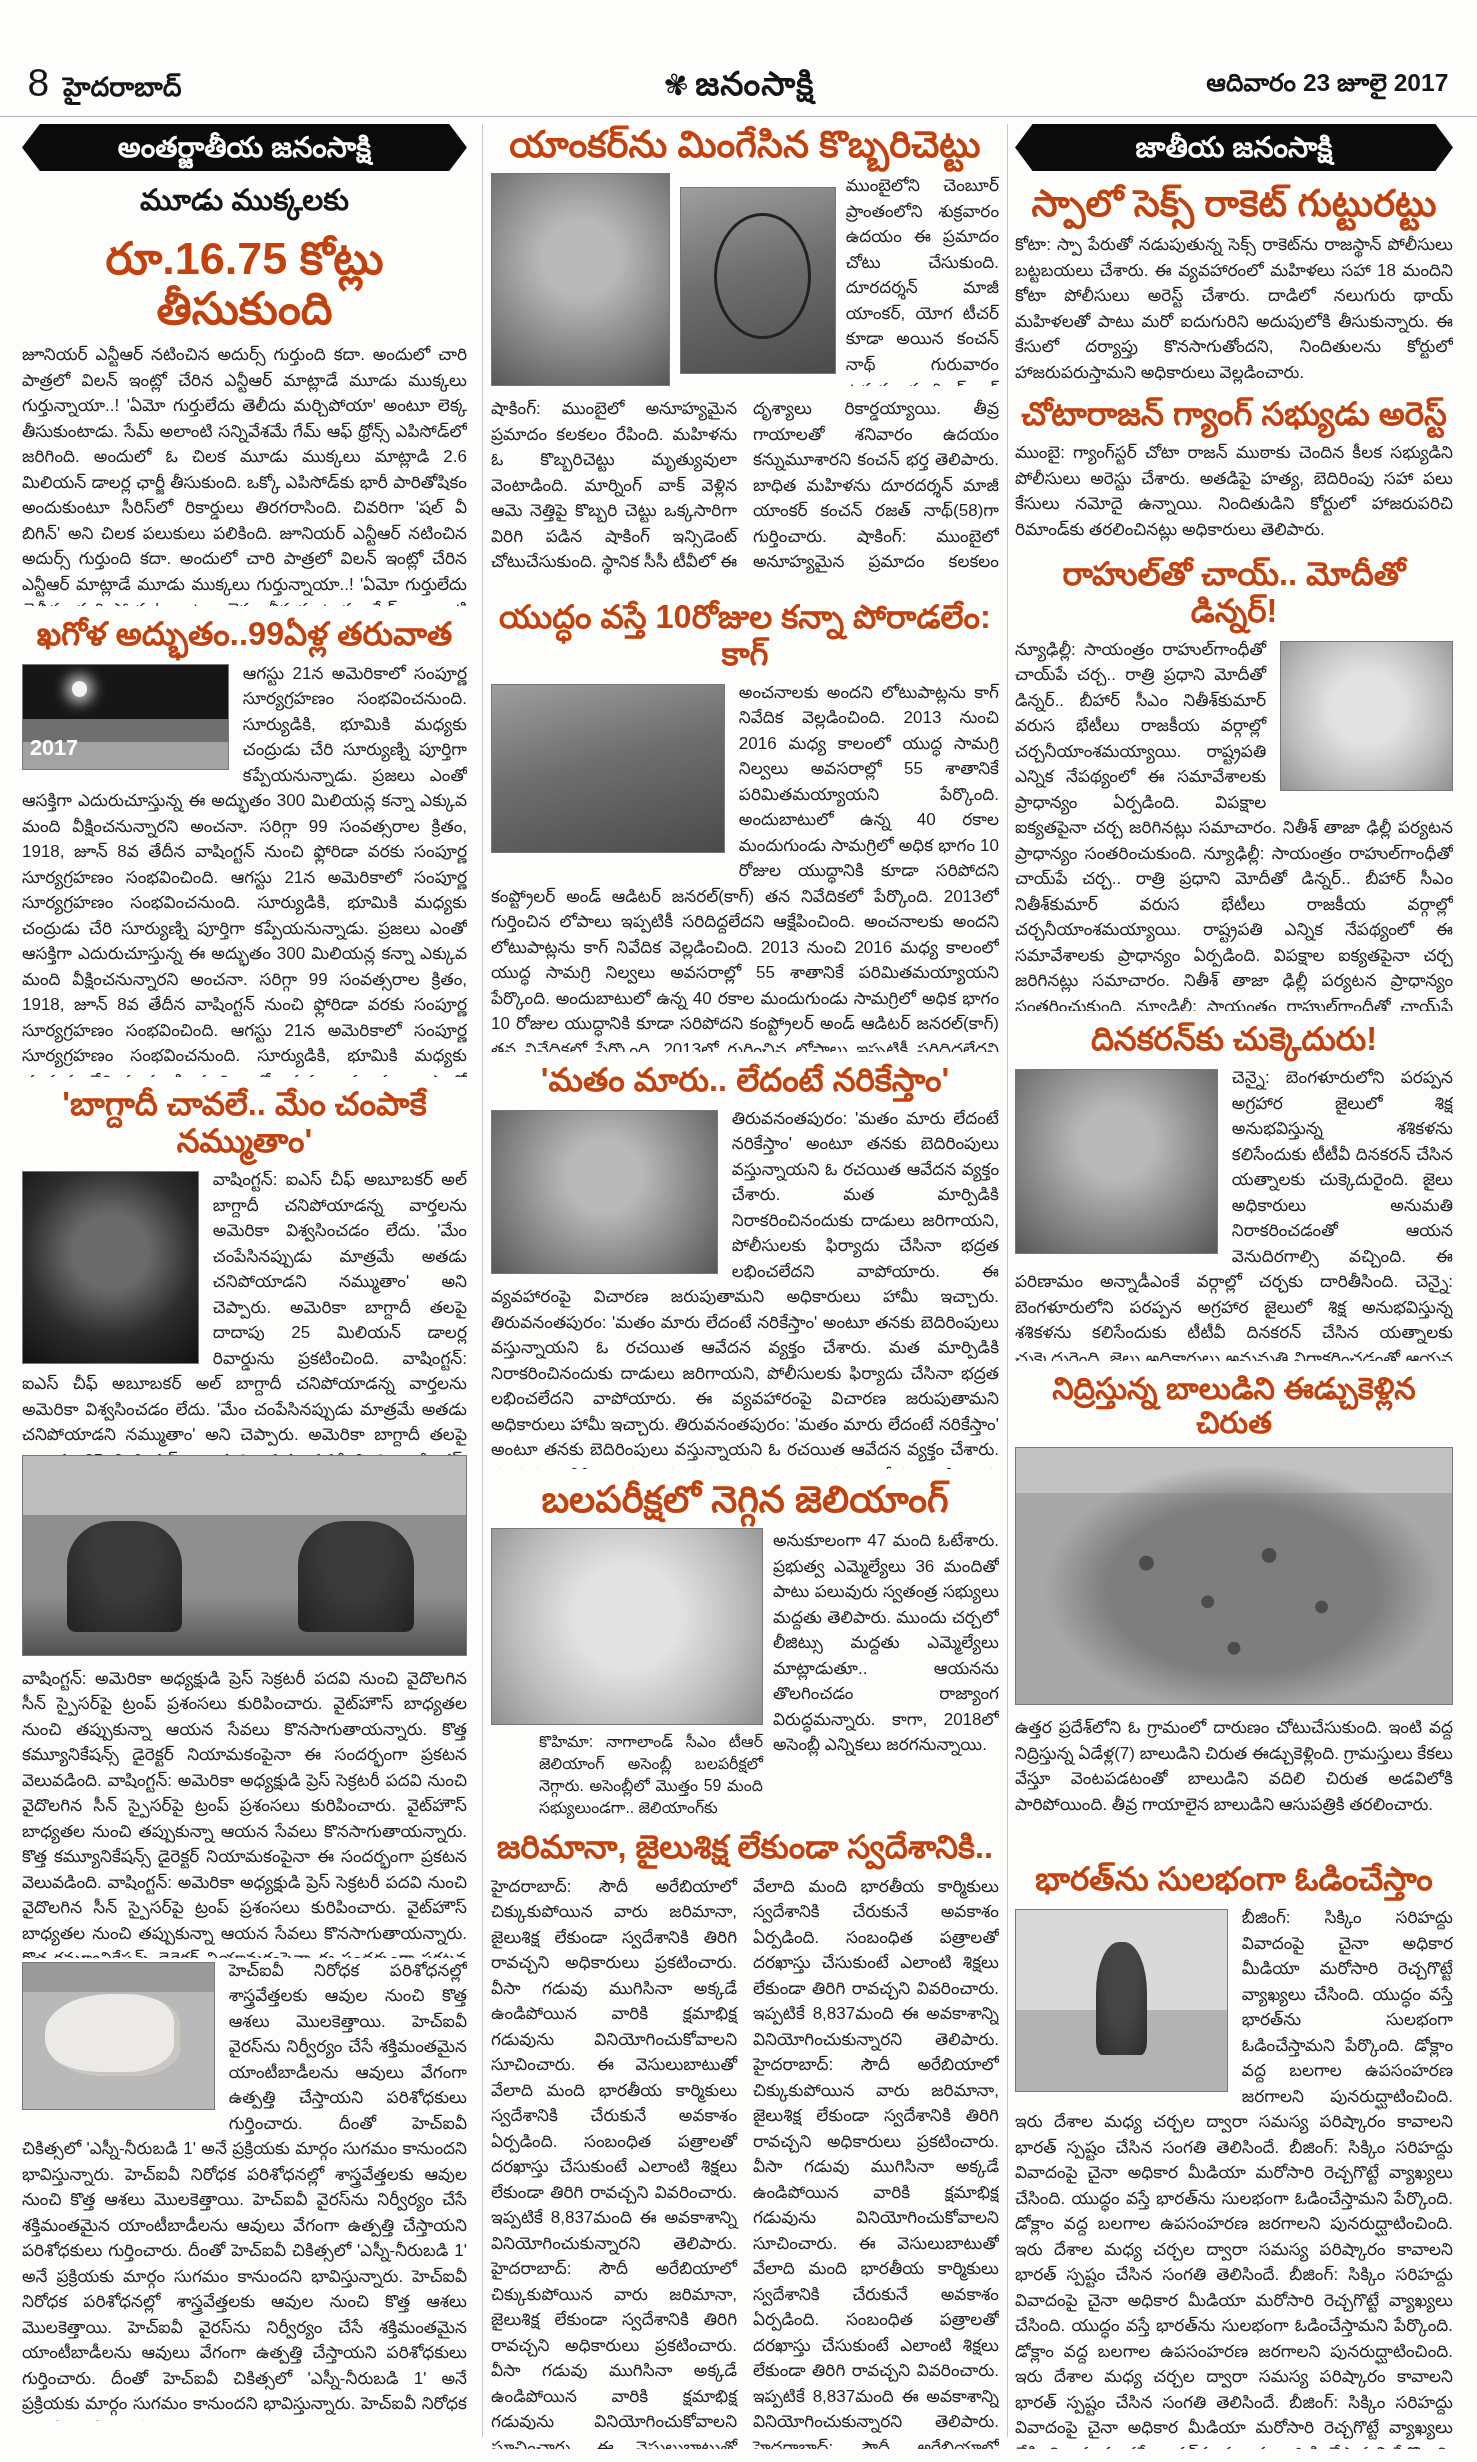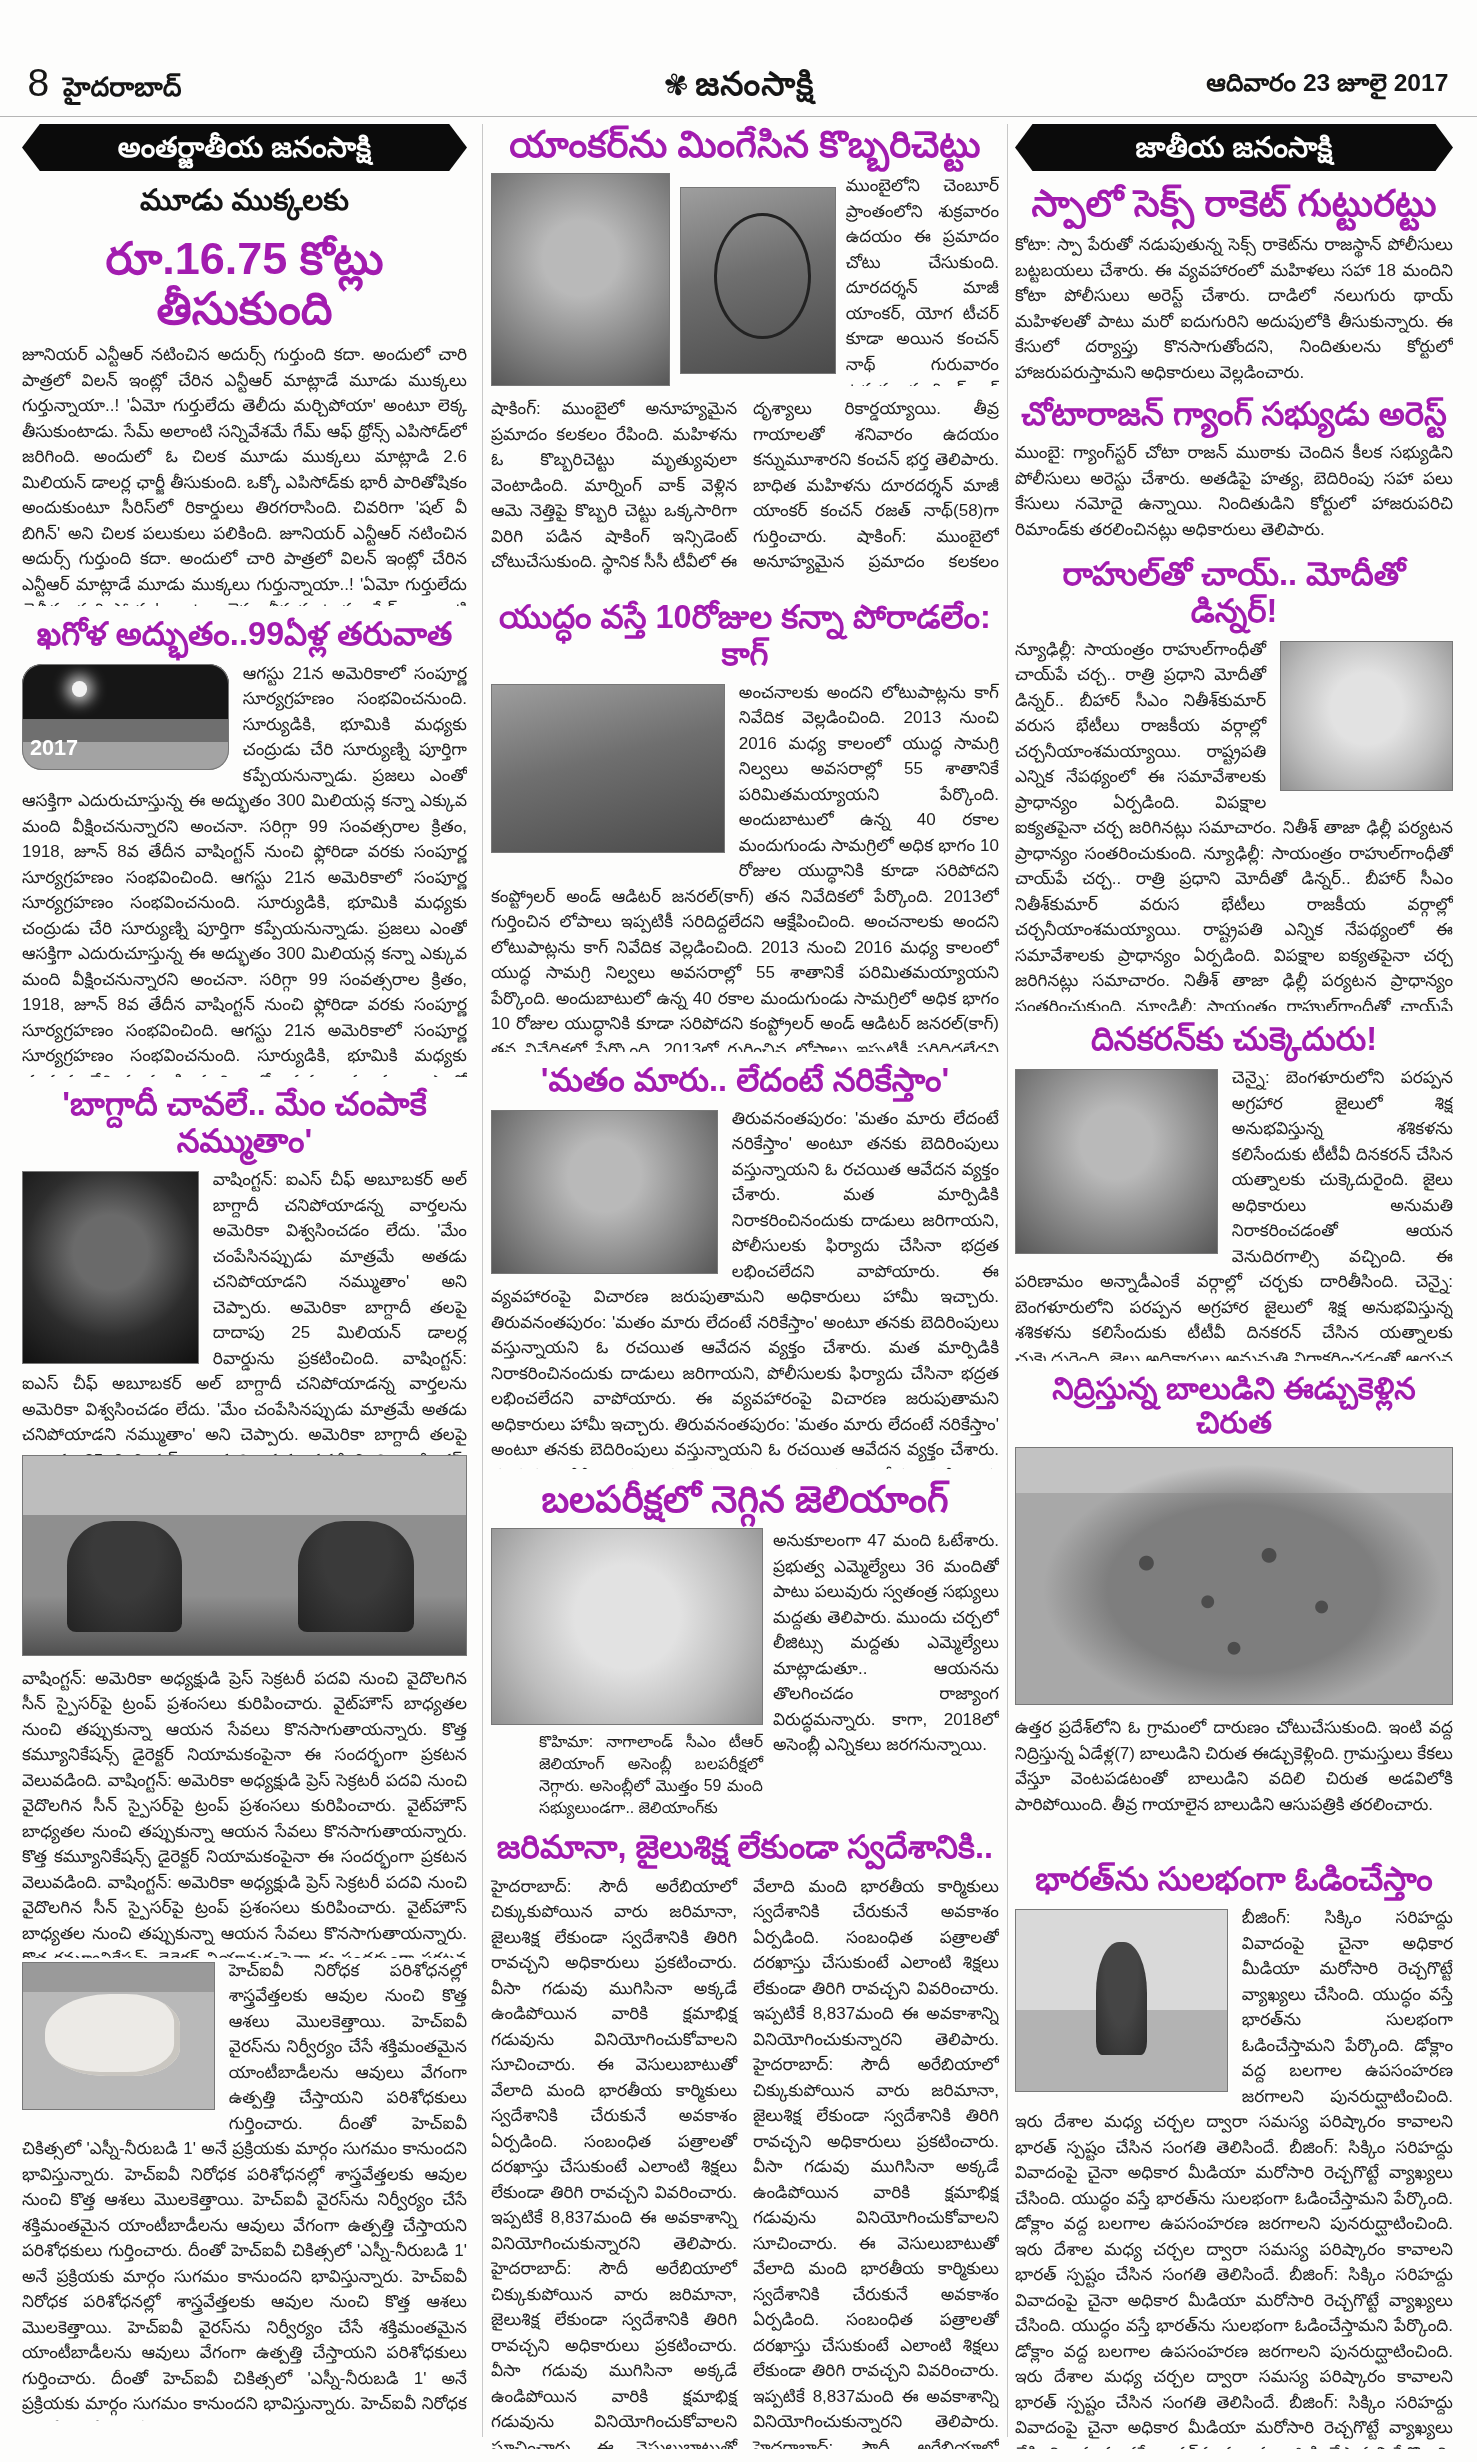--- a/index.html
+++ b/index.html
@@ -26,40 +26,40 @@
   .vsep { position:absolute; top:124px; height:2313px; width:1px; background:#c8c8c8; }
   
   .ribbon {
     background:#0b0b0b; color:#fff; text-align:center;
     font-size:28.6px; font-weight:800; line-height:47px; height:47px;
     clip-path:polygon(0% 50%, 4% 0%, 96% 0%, 100% 50%, 96% 100%, 4% 100%);
     margin-bottom:11.8px;
   }
   
   .kicker { text-align:center; font-size:29.6px; font-weight:800; margin:3.9px 0 2px; }
-  .hl { text-align:center; font-weight:800; line-height:1.12; color:#a21caf; margin:9.9px 0 7.9px; }
+  .hl { text-align:center; font-weight:800; line-height:1.12; color:#c2410c; margin:9.9px 0 7.9px; }
   .hl-xl { font-size:45px; }
   .hl-lg { font-size:37px; }
   .hl-md { font-size:32.5px; }
   
   .bd {
     font-size:17px; line-height:1.5; text-align:justify; color:#1d1d1d;
     overflow:hidden;
   }
   .cols2 { column-count:2; column-gap:15.8px; }
   .cap { font-size:15.8px; line-height:1.4; text-align:justify; color:#1d1d1d; }
   
   .ph { position:relative; box-shadow:inset 0 0 0 1px #777; overflow:hidden; }
   .fl { float:left; margin:3.9px 13.8px 5.9px 0; }
   .fr { float:right; margin:3.9px 0 5.9px 13.8px; }
   .ph-dark  { background:radial-gradient(circle at 50% 42%, #6a6a6a 0 26%, #2d2d2d 60%, #101010 100%); }
   .ph-mid   { background:radial-gradient(circle at 50% 40%, #b9b9b9 0 24%, #8c8c8c 58%, #565656 100%); }
   .ph-light { background:radial-gradient(circle at 50% 45%, #e2e2e2 0 30%, #bdbdbd 65%, #8f8f8f 100%); }
   .ph-scene { background:linear-gradient(165deg,#9f9f9f 0%,#6f6f6f 45%,#4a4a4a 100%); }
-  .ph-eclipse { background:linear-gradient(180deg,#161616 0 52%,#6f6f6f 52% 74%,#a3a3a3 74% 100%);border-radius:20px; }
+  .ph-eclipse { background:linear-gradient(180deg,#161616 0 52%,#6f6f6f 52% 74%,#a3a3a3 74% 100%); }
   .ph-eclipse::before { content:""; position:absolute; left:24%; top:16%; width:15.8px; height:15.8px; border-radius:50%;
     background:#f2f2f2; box-shadow:0 0 13.8px 5.9px rgba(240,240,240,.8); }
   .ph-year { position:absolute; left:7.9px; bottom:5.9px; color:#fff; font-weight:800; font-size:21.7px; }
   .ph-crash::after { content:""; position:absolute; left:22%; top:14%; width:58%; height:64%;
     border:3px solid #222; border-radius:50%; }
   .ph-oval { background:linear-gradient(180deg,#bdbdbd 0 30%,#8f8f8f 30% 70%,#4f4f4f 100%); }
   .ph-oval::before, .ph-oval::after { content:""; position:absolute; bottom:12%; width:26%; height:55%;
     background:radial-gradient(ellipse at 50% 30%, #3a3a3a 0 40%, #222 100%); border-radius:40% 40% 8% 8%; }
   .ph-oval::before { left:10%; } .ph-oval::after { right:12%; }
   .ph-leopard { background:linear-gradient(180deg,#c2c2c2 0 18%,#a8a8a8 18% 100%); }

